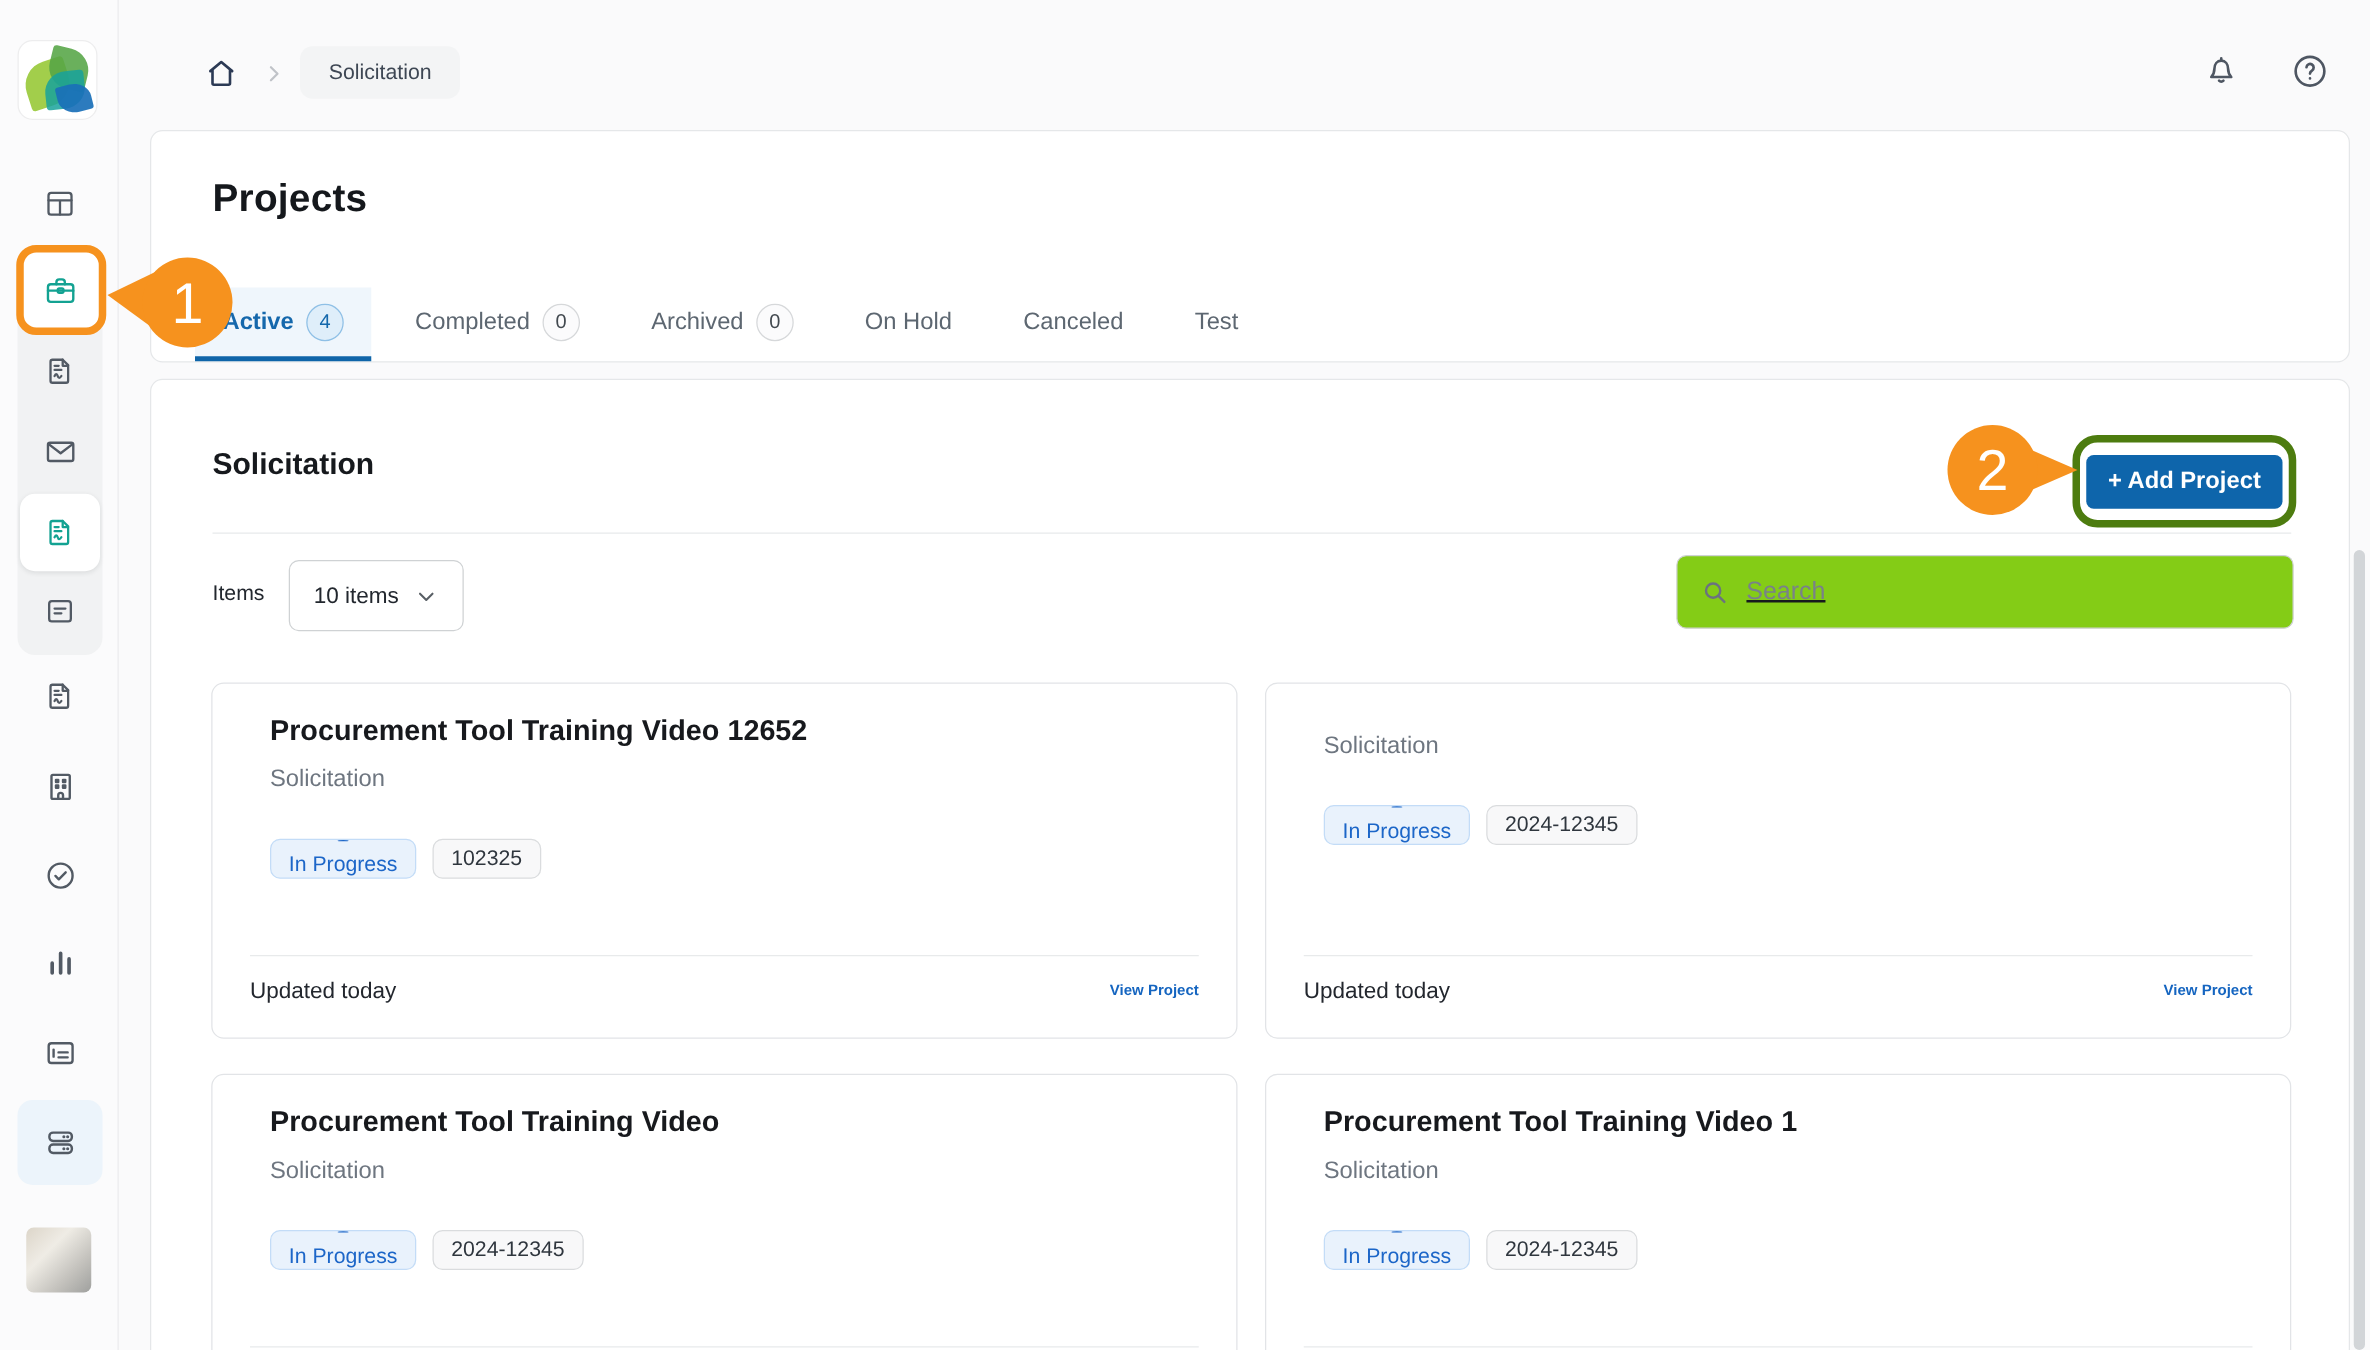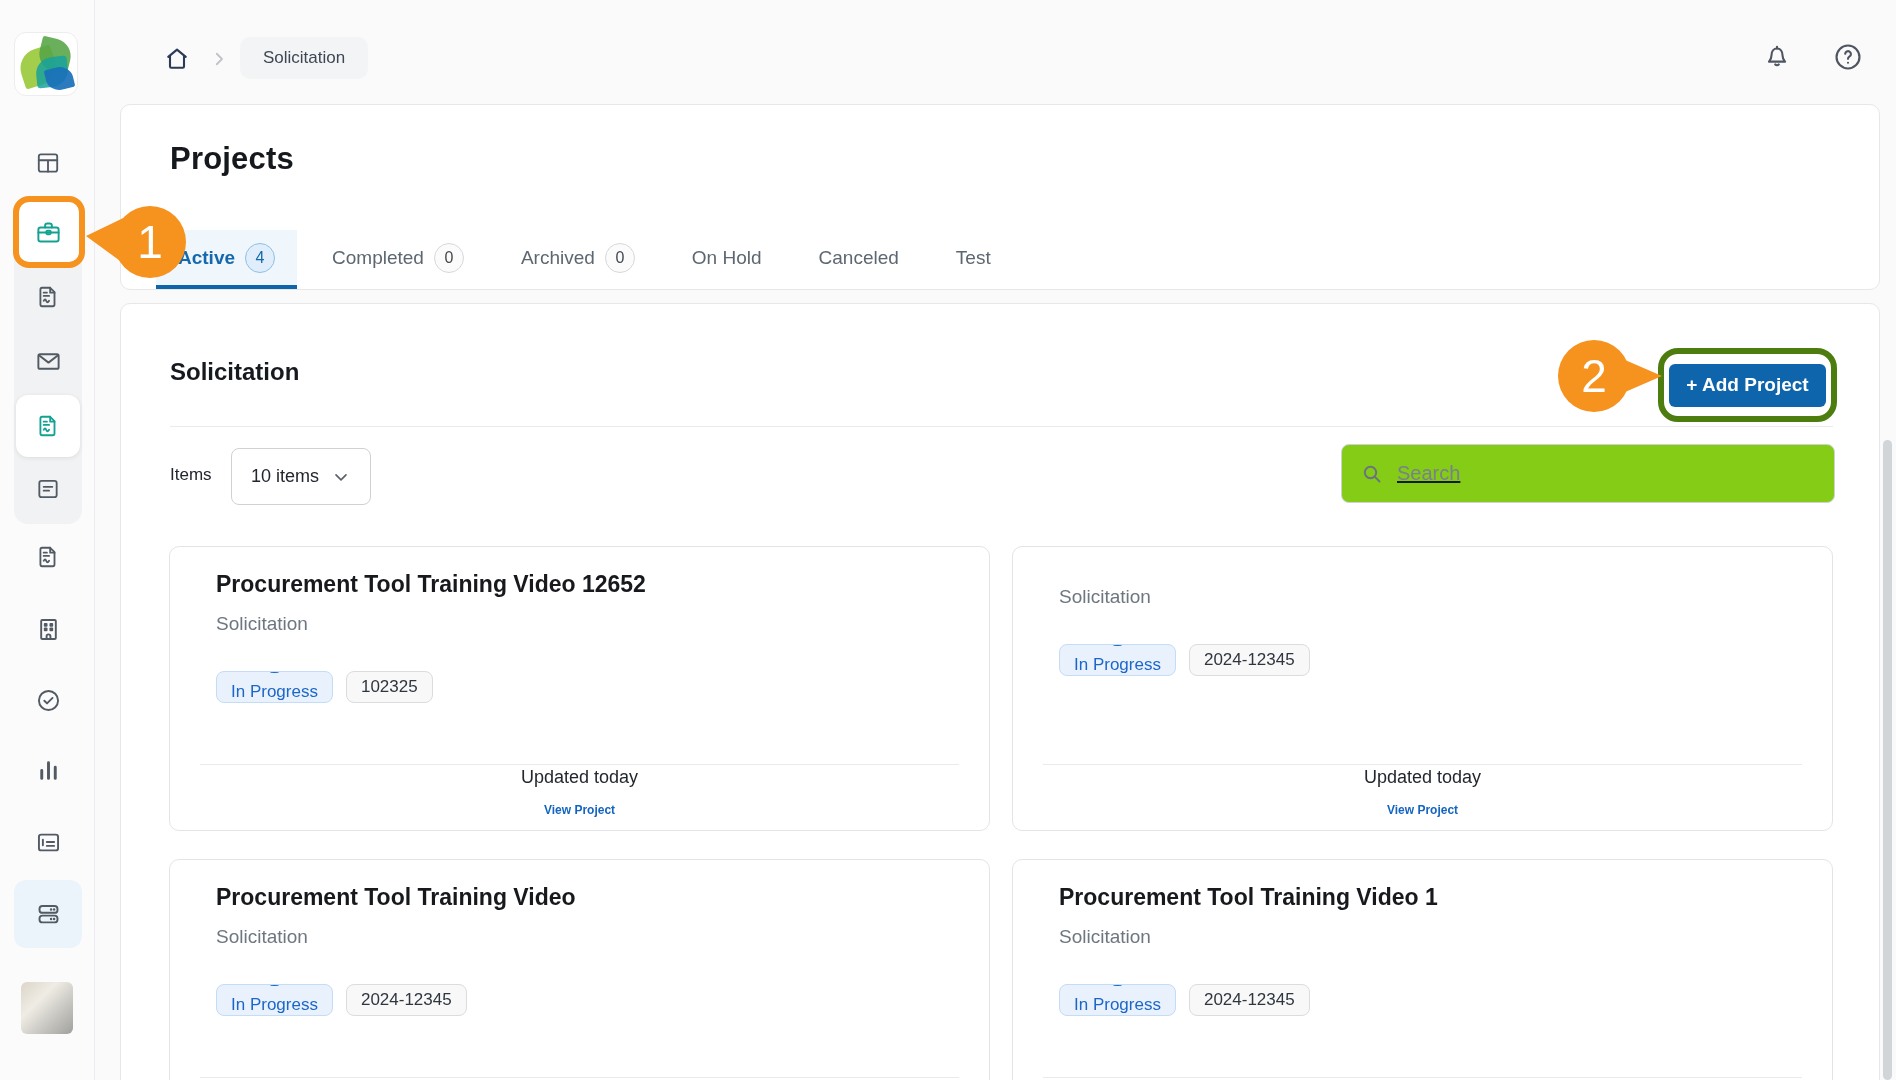--- a/index.html
+++ b/index.html
@@ -92,21 +92,21 @@
   .card-title { font-size:23px; font-weight:700; color:#17191D; }
   .card-category { margin-top:15px; font-size:19px; color:#6E7680; }
   .badges { margin-top:36px; display:flex; gap:13px; }
   .status-badge { height:32px; padding:0 14px; border-radius:8px; display:flex; align-items:center;
     gap:9px; background:#E9F2FC; border:1px solid #C3DCF7; color:#1C66C8; font-size:17px;flex-direction:column; }
   .status-dot { width:9px; height:9px; border-radius:50%; background:#1C66C8; }
   .ref-badge { height:32px; padding:0 14px; border-radius:8px; display:flex; align-items:center;
     background:#F8F8F9; border:1px solid #DADCDE; color:#2F363E; font-size:17px; }
   .card-divider { position:absolute; left:30px; right:30px; top:217px; height:1px; background:#E8EAEB; }
   .card-footer { position:absolute; left:30px; right:30px; top:220px; height:50px;
-    display:flex; align-items:center; justify-content:space-between;flex-direction:column; }
+    display:flex; align-items:center; justify-content:space-between; }
   .updated { font-size:18px; color:#23272E; }
   .view-link { font-size:12px; font-weight:700; color:#1565C0; text-decoration:none; cursor:pointer; }
 
   
   .balloon { position:absolute; z-index:9; }
   .balloon .num { position:absolute; color:#fff; font-size:46px; font-weight:400;
     text-align:center; line-height:48px; }
   #balloon1 { left:80px; top:198px; width:112px; height:90px; }
   #balloon1 .num { left:52px; top:20px; width:36px; }
   #balloon2 { left:1552px; top:336px; width:114px; height:80px; }

